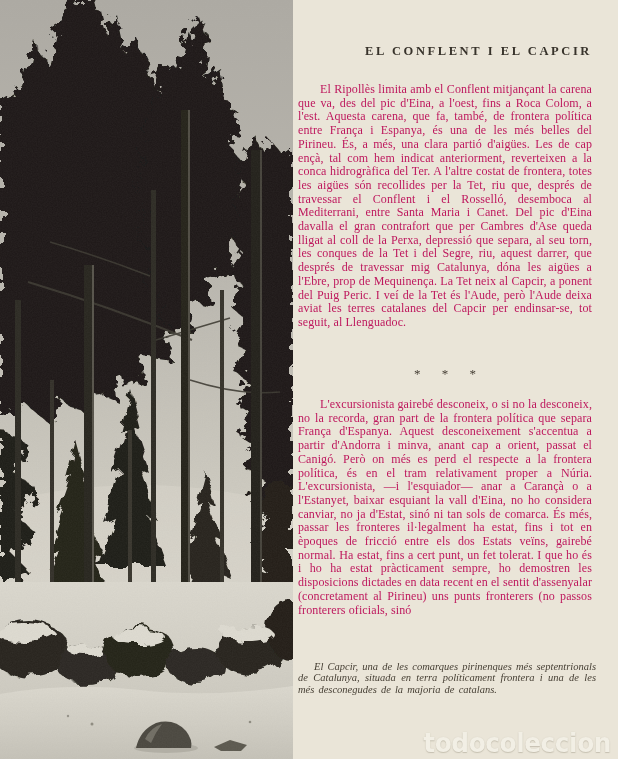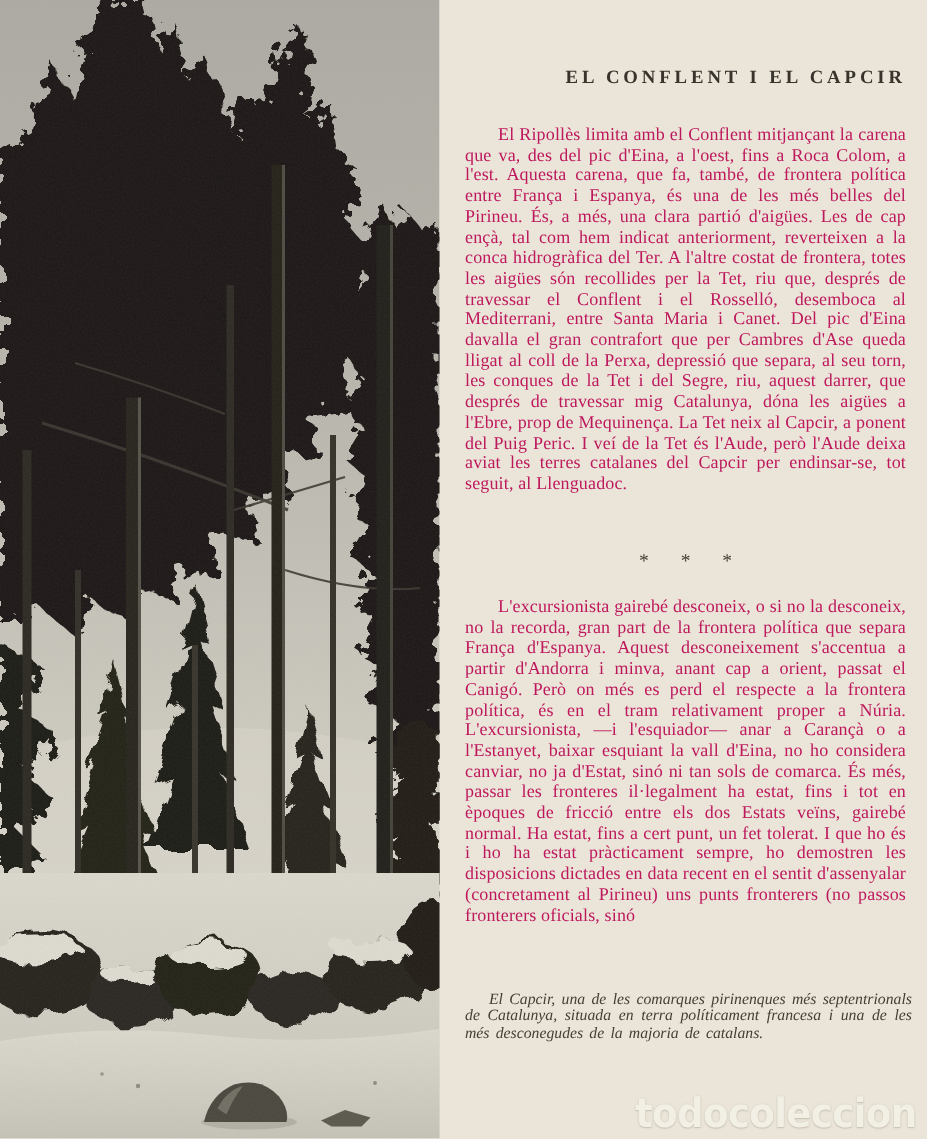--- a/index.html
+++ b/index.html
@@ -19,21 +19,21 @@
     position: absolute;
     left: 0;
     top: 0;
     width: 293px;
     height: 759px;
     margin: 0;
   }
   .photo svg { display: block; }
   .text-col {
     position: absolute;
-    left: 310px;
+    left: 298px;
     top: 0;
     width: 294px;
     height: 541px;
   }
   .title {
     position: absolute;
     top: 44px;
     left: 0;
     width: 100%;
     margin: 0;
@@ -203,18 +203,18 @@
 
       <rect width="293" height="759" filter="url(#grainF)"></rect>
     </svg>
   </figure>
 
   <main class="text-col">
     <h1 class="title">EL CONFLENT I EL CAPCIR</h1>
     <p class="bodytext p1">El Ripollès limita amb el Conflent mitjançant la carena que va, des del pic d'Eina, a l'oest, fins a Roca Colom, a l'est. Aquesta carena, que fa, també, de frontera política entre França i Espanya, és una de les més belles del Pirineu. És, a més, una clara partió d'aigües. Les de cap ençà, tal com hem indicat anteriorment, reverteixen a la conca hidrogràfica del Ter. A l'altre costat de frontera, totes les aigües són recollides per la Tet, riu que, després de travessar el Conflent i el Rosselló, desemboca al Mediterrani, entre Santa Maria i Canet. Del pic d'Eina davalla el gran contrafort que per Cambres d'Ase queda lligat al coll de la Perxa, depressió que separa, al seu torn, les conques de la Tet i del Segre, riu, aquest darrer, que després de travessar mig Catalunya, dóna les aigües a l'Ebre, prop de Mequinença. La Tet neix al Capcir, a ponent del Puig Peric. I veí de la Tet és l'Aude, però l'Aude deixa aviat les terres catalanes del Capcir per endinsar-se, tot seguit, al Llenguadoc.</p>
     <div class="sep">* * *</div>
     <p class="bodytext p2">L'excursionista gairebé desconeix, o si no la desconeix, no la recorda, gran part de la frontera política que separa França d'Espanya. Aquest desconeixement s'accentua a partir d'Andorra i minva, anant cap a orient, passat el Canigó. Però on més es perd el respecte a la frontera política, és en el tram relativament proper a Núria. L'excursionista, —i l'esquiador— anar a Carançà o a l'Estanyet, baixar esquiant la vall d'Eina, no ho considera canviar, no ja d'Estat, sinó ni tan sols de comarca. És més, passar les fronteres il·legalment ha estat, fins i tot en èpoques de fricció entre els dos Estats veïns, gairebé normal. Ha estat, fins a cert punt, un fet tolerat. I que ho és i ho ha estat pràcticament sempre, ho demostren les disposicions dictades en data recent en el sentit d'assenyalar (concretament al Pirineu) uns punts fronterers (no passos fronterers oficials, sinó</p>
-    <p class="caption">El Capcir, una de les comarques pirinenques més septentrionals de Catalunya, situada en terra políticament francesa i una de les més desconegudes de la majoria de catalans.</p>
+    <p class="caption">El Capcir, una de les comarques pirinenques més septentrionals de Catalunya, situada en terra políticament frontera i una de les més desconegudes de la majoria de catalans.</p>
   </main>
 
   <div class="watermark">todocoleccion</div>
 
 </div>
 
 </body></html>

